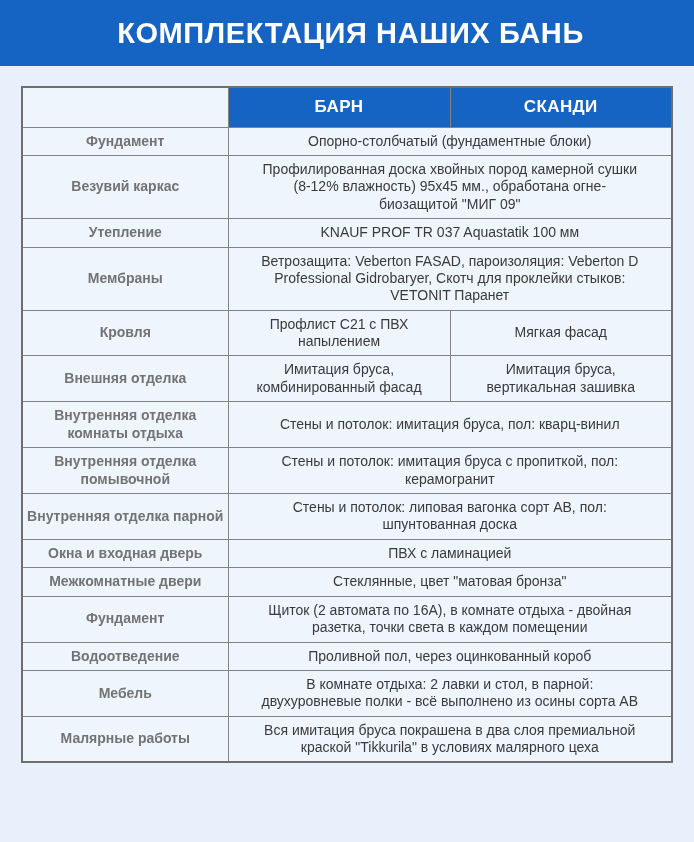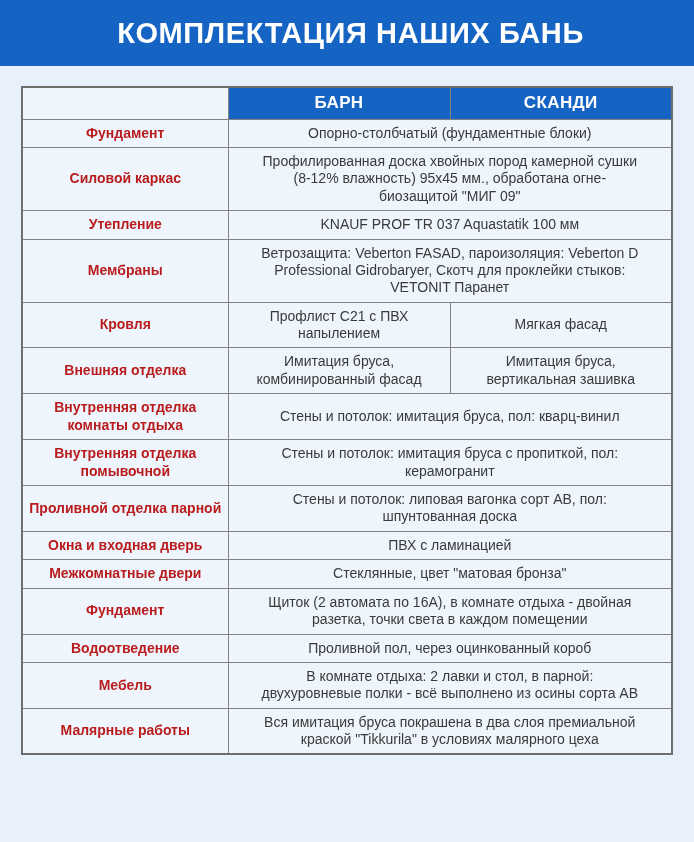--- a/index.html
+++ b/index.html
@@ -32,26 +32,26 @@
   col.c-label { width: 31.7%; }
   col.c-barn  { width: 34.15%; }
   col.c-skandi{ width: 34.15%; }
   th, td { border: 1px solid #838383; text-align: center; vertical-align: middle; }
   th.corner { background: #eef5fd; height: 32px; }
   th.brand {
     background: #1564c4;
     color: #ffffff;
     font-size: 17px;
     font-weight: 700;
-    height: 32px;
+    height: 40px;
     letter-spacing: 0.4px;
   }
   td.label {
     background: #eef5fd;
-    color: #b91c1c;
+    color: #737373;
     font-weight: 700;
     font-size: 14px;
     line-height: 1.25;
     padding: 5px 4px;
   }
   td.value {
     background: #eef5fd;
     color: #3a3a3a;
     font-size: 14px;
     line-height: 1.24;
@@ -82,21 +82,21 @@
       </tr>
     </thead>
     <tbody>
       <tr>
         <td class="label">Фундамент</td>
         <td class="value" colspan="2">
             <div class="vw">Опорно-столбчатый (фундаментные блоки)</div>
           </td>
       </tr>
       <tr>
-        <td class="label">Силовой каркас</td>
+        <td class="label">Везувий каркас</td>
         <td class="value" colspan="2">
             <div class="vw">Профилированная доска хвойных пород камерной сушки (8-12% влажность) 95х45 мм., обработана огне-биозащитой "МИГ 09"</div>
           </td>
       </tr>
       <tr>
         <td class="label">Утепление</td>
         <td class="value" colspan="2">
             <div class="vw">KNAUF PROF TR 037 Aquastatik 100 мм</div>
           </td>
       </tr>
@@ -130,21 +130,21 @@
             <div class="vw">Стены и потолок: имитация бруса, пол: кварц-винил</div>
           </td>
       </tr>
       <tr>
         <td class="label">Внутренняя отделка помывочной</td>
         <td class="value" colspan="2">
             <div class="vw">Стены и потолок: имитация бруса с пропиткой, пол: керамогранит</div>
           </td>
       </tr>
       <tr>
-        <td class="label">Проливной отделка парной</td>
+        <td class="label">Внутренняя отделка парной</td>
         <td class="value" colspan="2">
             <div class="vw">Стены и потолок: липовая вагонка сорт АВ, пол: шпунтованная доска</div>
           </td>
       </tr>
       <tr>
         <td class="label">Окна и входная дверь</td>
         <td class="value" colspan="2">
             <div class="vw">ПВХ с ламинацией</div>
           </td>
       </tr>

